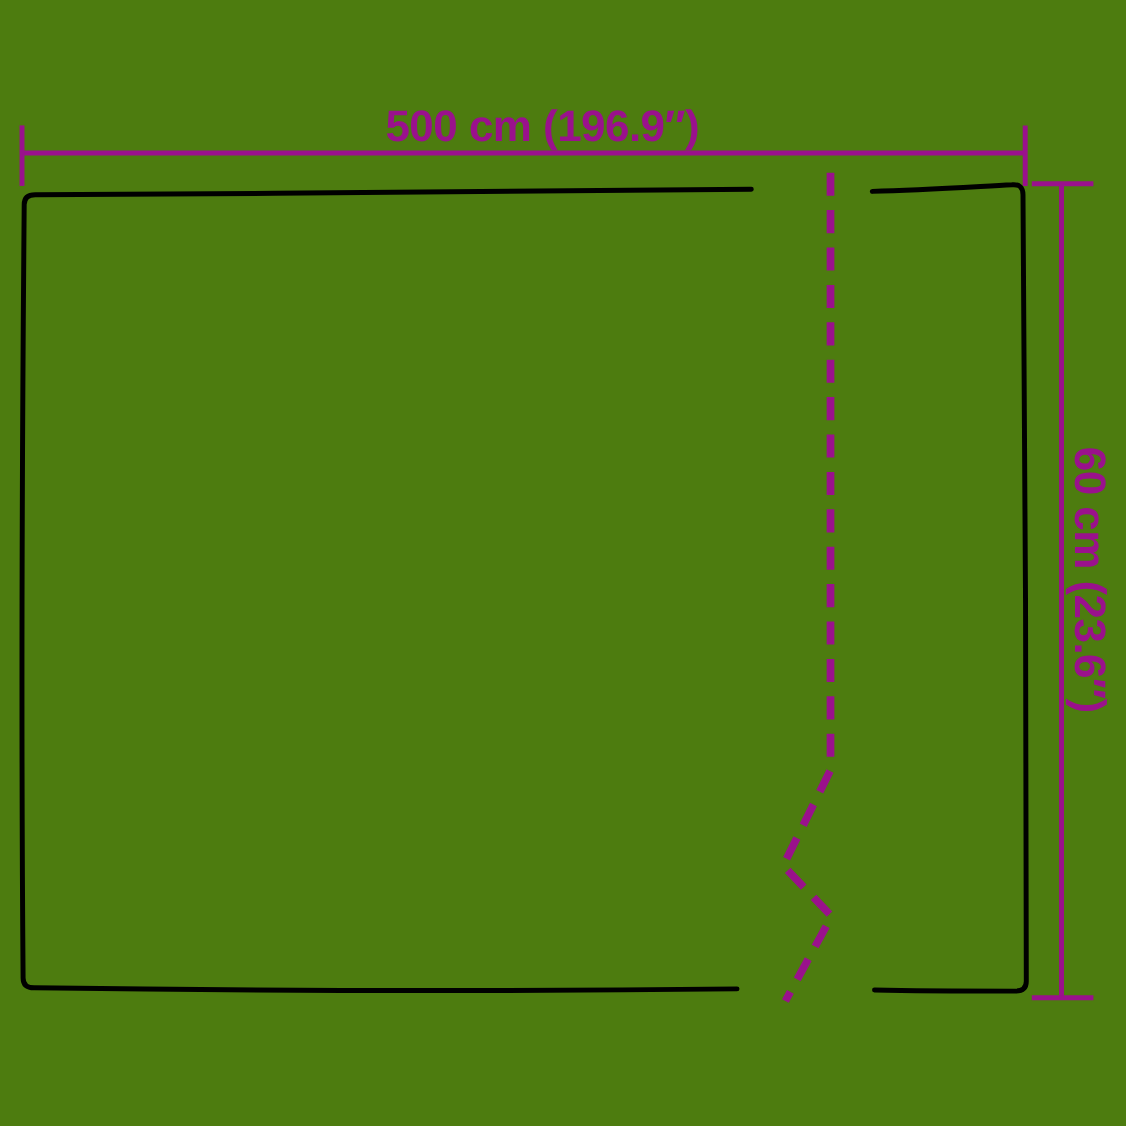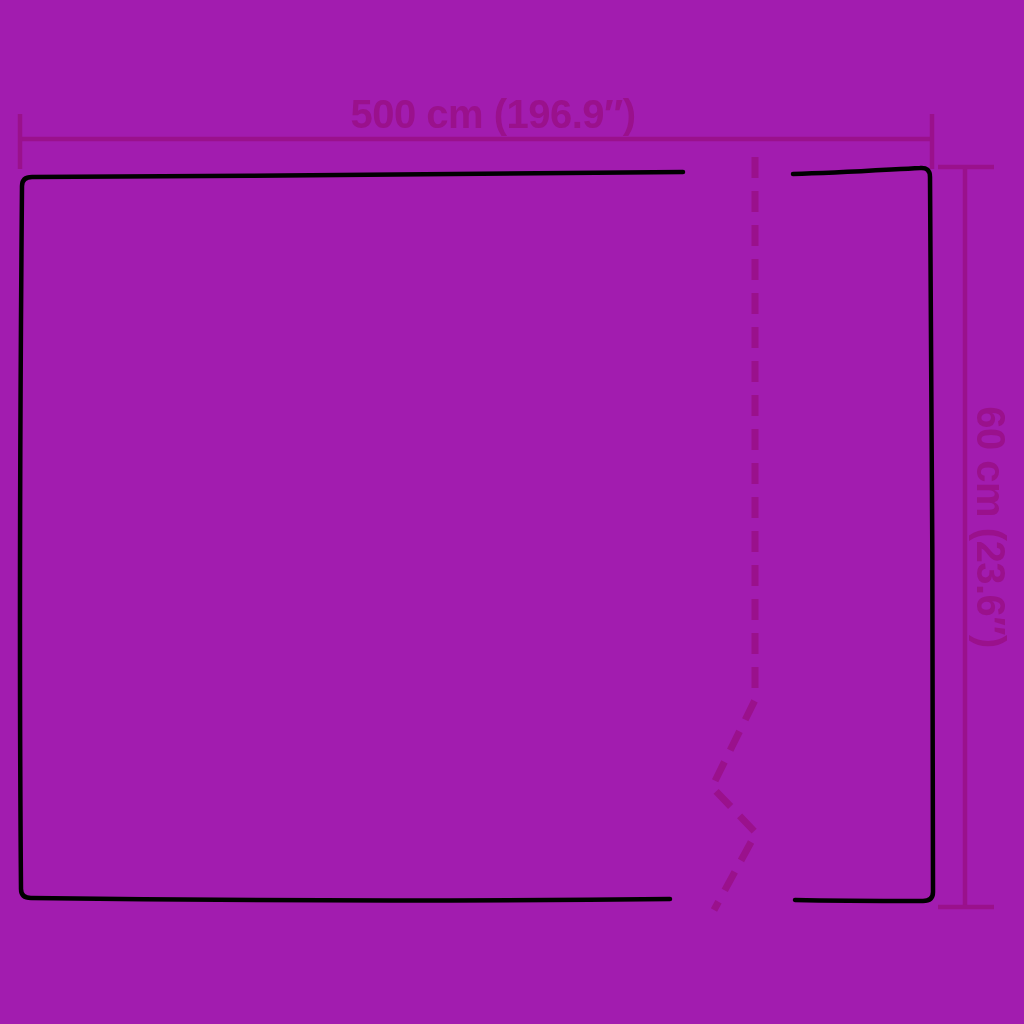--- a/index.html
+++ b/index.html
@@ -9,21 +9,21 @@
   body {
     width: 1024px;
     height: 1024px;
     background: #ffffff;
     overflow: hidden;
   }
   .stage {
     position: relative;
     width: 1024px;
     height: 1024px;
-    background: #a21caf;
+    background: #4d7c0f;
     text-align: center;
   }
   svg {
     display: block;
   }
   .dim-line {
     fill: none;
     stroke-width: 4.5;
     stroke-linecap: butt;
   }

